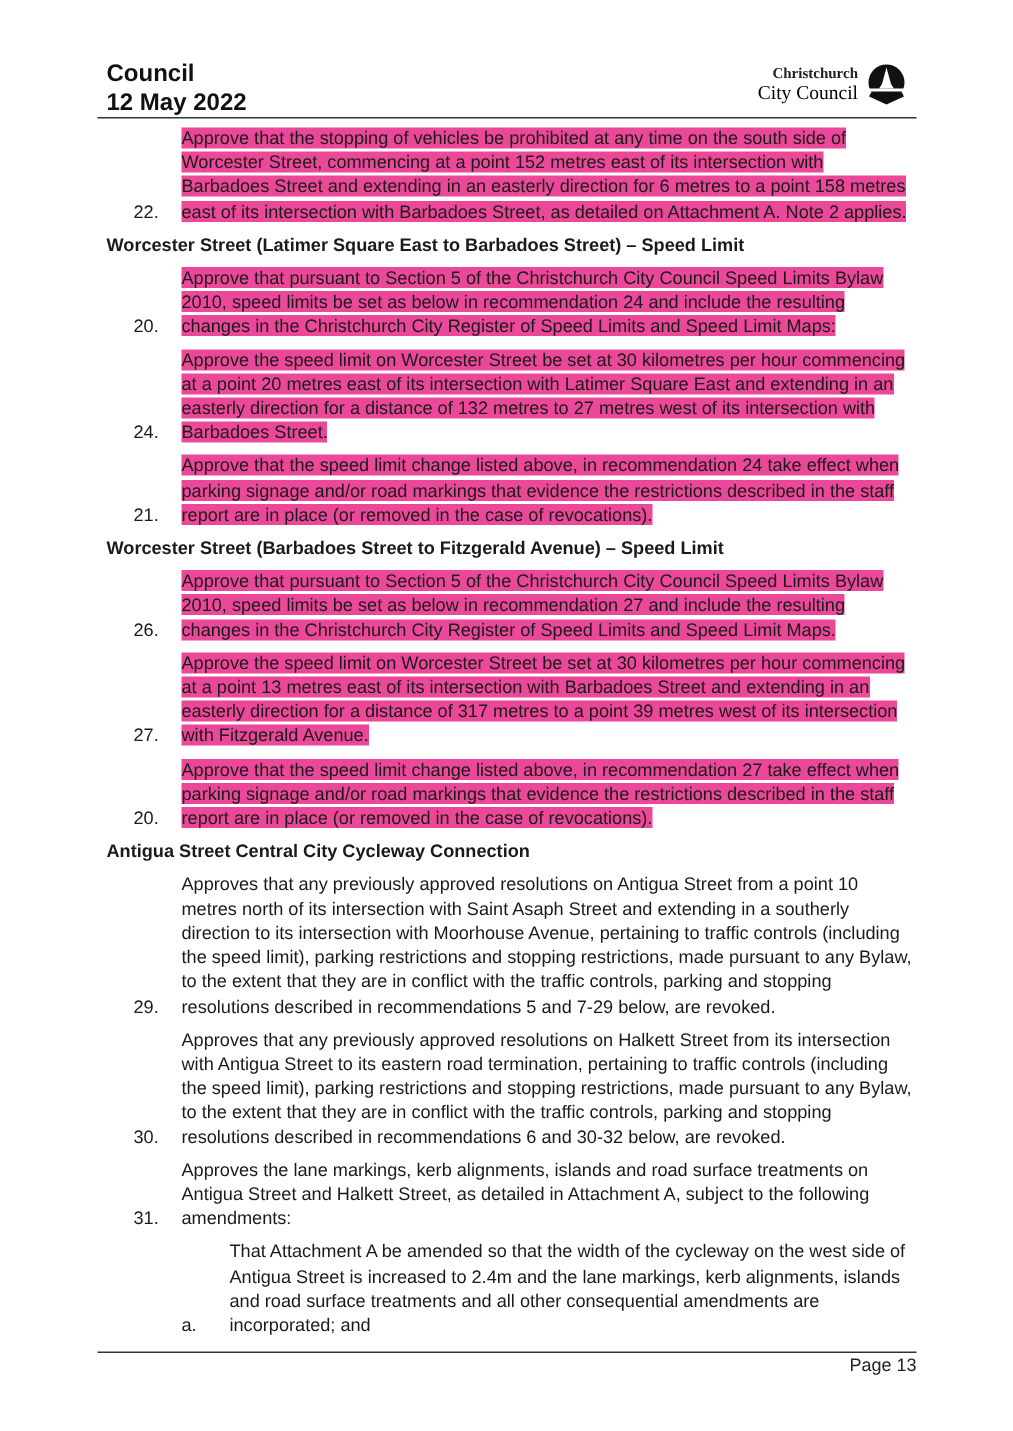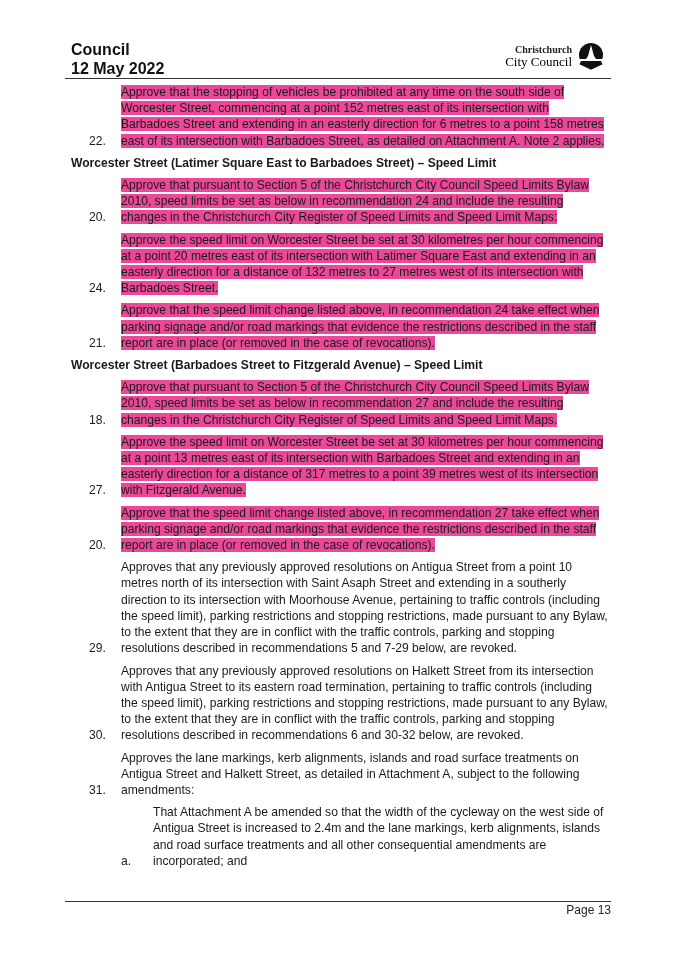--- a/index.html
+++ b/index.html
@@ -63,32 +63,33 @@
     <div class="num">24.</div>
     <div class="txt"><span class="hl">Approve the speed limit on Worcester Street be set at 30 kilometres per hour commencing at a point 20 metres east of its intersection with Latimer Square East and extending in an easterly direction for a distance of 132 metres to 27 metres west of its intersection with Barbadoes Street.</span></div>
   </div>
   <div class="item">
     <div class="num">21.</div>
     <div class="txt"><span class="hl">Approve that the speed limit change listed above, in recommendation 24 take effect when parking signage and/or road markings that evidence the restrictions described in the staff report are in place (or removed in the case of revocations).</span></div>
   </div>
 
   <div class="heading">Worcester Street (Barbadoes Street to Fitzgerald Avenue) – Speed Limit</div>
   <div class="item">
-    <div class="num">18.</div>
+    <div class="num">26.</div>
     <div class="txt"><span class="hl">Approve that pursuant to Section 5 of the Christchurch City Council Speed Limits Bylaw 2010, speed limits be set as below in recommendation 27 and include the resulting changes in the Christchurch City Register of Speed Limits and Speed Limit Maps.</span></div>
   </div>
   <div class="item">
     <div class="num">27.</div>
     <div class="txt"><span class="hl">Approve the speed limit on Worcester Street be set at 30 kilometres per hour commencing at a point 13 metres east of its intersection with Barbadoes Street and extending in an easterly direction for a distance of 317 metres to a point 39 metres west of its intersection with Fitzgerald Avenue.</span></div>
   </div>
   <div class="item">
     <div class="num">20.</div>
     <div class="txt"><span class="hl">Approve that the speed limit change listed above, in recommendation 27 take effect when parking signage and/or road markings that evidence the restrictions described in the staff report are in place (or removed in the case of revocations).</span></div>
   </div>
 
+  <div class="heading">Antigua Street Central City Cycleway Connection</div>
   <div class="item">
     <div class="num">29.</div>
     <div class="txt">Approves that any previously approved resolutions on Antigua Street from a point 10 metres north of its intersection with Saint Asaph Street and extending in a southerly direction to its intersection with Moorhouse Avenue, pertaining to traffic controls (including the speed limit), parking restrictions and stopping restrictions, made pursuant to any Bylaw, to the extent that they are in conflict with the traffic controls, parking and stopping resolutions described in recommendations 5 and 7-29 below, are revoked.</div>
   </div>
   <div class="item">
     <div class="num">30.</div>
     <div class="txt">Approves that any previously approved resolutions on Halkett Street from its intersection with Antigua Street to its eastern road termination, pertaining to traffic controls (including the speed limit), parking restrictions and stopping restrictions, made pursuant to any Bylaw, to the extent that they are in conflict with the traffic controls, parking and stopping resolutions described in recommendations 6 and 30-32 below, are revoked.</div>
   </div>
   <div class="item">
     <div class="num">31.</div>

